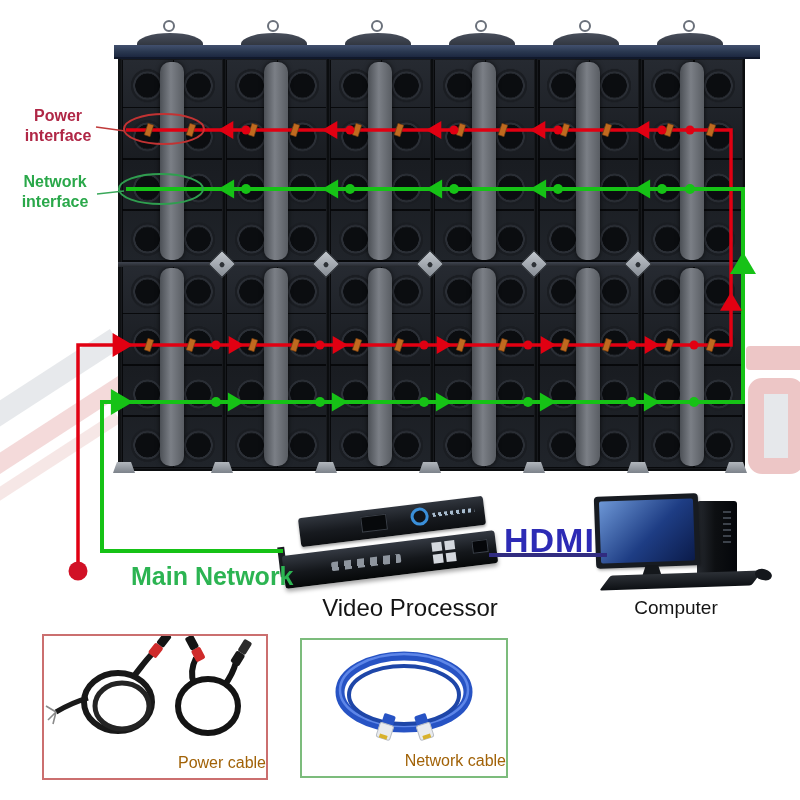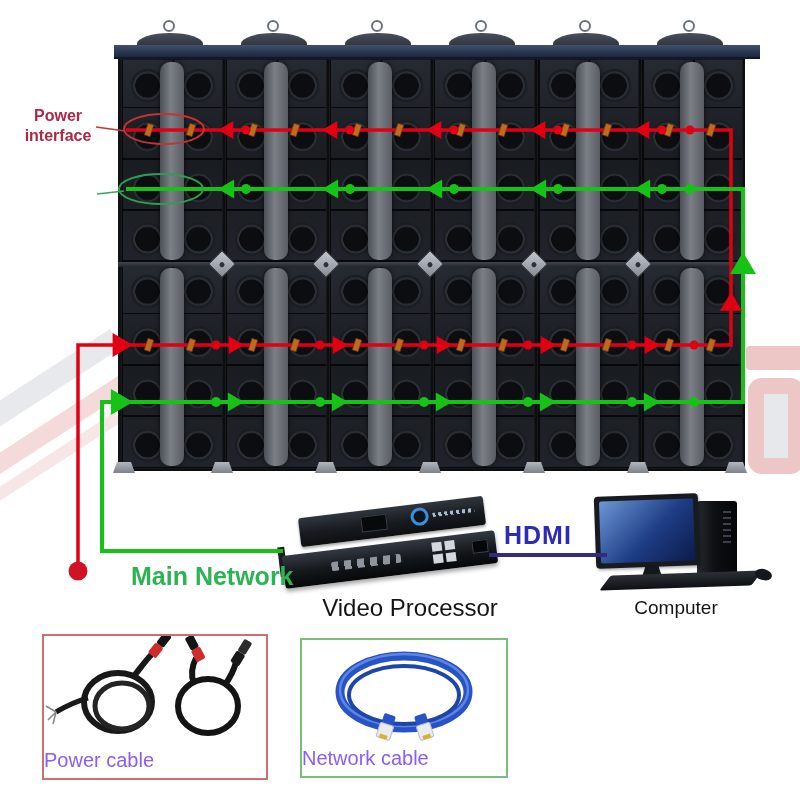--- a/index.html
+++ b/index.html
@@ -50,21 +50,21 @@
 
   
   #wiring{position:absolute;left:0;top:0;z-index:5;pointer-events:none;}
 
   
   .lbl{position:absolute;z-index:6;font-weight:bold;}
   .lbl-power-if{left:16px;top:106px;width:84px;font-size:16px;line-height:20px;text-align:center;color:var(--c-power-label);}
   .lbl-network-if{left:10px;top:172px;width:90px;font-size:16px;line-height:20px;text-align:center;color:var(--c-network-label);}
   .lbl-main-network{left:131px;top:520px;font-size:25px;color:var(--c-main-network);margin-top:42px;}
   .lbl-main-power{left:64px;top:578px;font-size:25px;color:var(--c-main-power);}
-  .lbl-hdmi{left:504px;top:521px;font-size:25px;letter-spacing:1px;color:var(--c-hdmi);}
+  .lbl-hdmi{left:504px;top:521px;font-size:34px;letter-spacing:1px;color:var(--c-hdmi);}
   .hdmi-underline{position:absolute;left:489px;top:553px;width:118px;height:4px;background:var(--c-hdmi-underline);z-index:6;}
   .caption{position:absolute;z-index:6;color:#141414;text-align:center;}
   .cap-vp{left:298px;top:594px;width:224px;font-size:24px;}
   .cap-pc{left:586px;top:597px;width:180px;font-size:19px;}
 
   
   #vproc{position:absolute;left:283px;top:497px;width:222px;height:98px;z-index:2;}
   .vp-unit{position:absolute;border-radius:3px;}
   .vp-top{left:16px;top:10px;width:186px;height:29px;transform:rotate(-7deg);
           background:linear-gradient(180deg,#31363e,#171a1f 55%,#0d0f12);box-shadow:0 2px 3px rgba(0,0,0,.35);}
@@ -102,21 +102,21 @@
   .pc-kbd{position:absolute;left:14px;top:84px;width:148px;height:15px;border-radius:2px;
           background:linear-gradient(#2c3036,#0d1014);transform:skewX(-38deg) rotate(-2deg);}
   .pc-mouse{position:absolute;left:162px;top:80px;width:17px;height:11px;background:#14171c;
             border-radius:50% 50% 45% 45%;transform:rotate(14deg);}
 
   
   .cbox{position:absolute;top:634px;height:146px;background:#fff;border:2px solid;z-index:2;}
   .cbox-power{left:42px;width:226px;border-color:var(--c-box-power);}
   .cbox-network{left:300px;top:638px;width:208px;height:140px;border-color:var(--c-box-network);}
   .cbox-hdmi{left:560px;width:226px;border-color:var(--c-box-hdmi);}
-  .cbox-label{position:absolute;left:0;right:0;bottom:6px;text-align:left;font-size:20px;color:#8b5cf6;}
+  .cbox-label{position:absolute;left:0;right:0;bottom:6px;text-align:right;font-size:16px;color:#a16207;}
   .cbox svg{position:absolute;left:0;top:0;}
 </style>
 </head>
 <body>
 
 <div id="stage" style="--c-power-label: #b02746; --c-network-label: #2aa84a; --c-main-power: #d11126; --c-main-network: #2cb452; --c-hdmi: #2d2bb5; --c-hdmi-underline: #312c80; --c-box-power: #cb6f6f; --c-box-network: #7cbc7c; --c-box-hdmi: #46416d;">
 
   <div class="wm wm-l">
     <div class="b1"></div>
       <div class="b2"></div>
@@ -329,20 +329,21 @@
       <polygon points="743,252 730,274.1 756,274.1" fill="#16c216"></polygon>
       <polygon points="731,292 720,310.7 742,310.7" fill="#e10012"></polygon>
       <polyline points="96,127 125,131" fill="none" stroke="#c03a3a" stroke-width="1.6"></polyline>
       <polyline points="97,194 124,191" fill="none" stroke="#3aa85a" stroke-width="1.6"></polyline>
       <ellipse cx="164" cy="129" rx="40" ry="15" fill="none" stroke="#c23333" stroke-width="2"></ellipse>
       <ellipse cx="161" cy="189" rx="42" ry="15" fill="none" stroke="#2f9e4f" stroke-width="2"></ellipse>
       <circle cx="78" cy="571" r="9.5" fill="#d11126"></circle>
     </svg>
 
   <div class="lbl lbl-power-if">Power interface</div>
+  <div class="lbl lbl-network-if">Network interface</div>
   <div class="lbl lbl-main-network">Main Network</div>
   <div class="lbl lbl-hdmi">HDMI</div>
   <div class="hdmi-underline"></div>
   <div class="caption cap-vp">Video Processor</div>
   <div class="caption cap-pc">Computer</div>
 
   <div class="cbox cbox-power">
     <svg width="222" height="112" viewBox="0 0 222 112">
       <path d="M44,62 C30,66 22,70 12,76" fill="none" stroke="#1a1a1a" stroke-width="5"></path>
       <path d="M12,76 L2,70 M12,76 L4,84 M12,76 L9,88" stroke="#8a8a8a" stroke-width="1.6" fill="none"></path>

